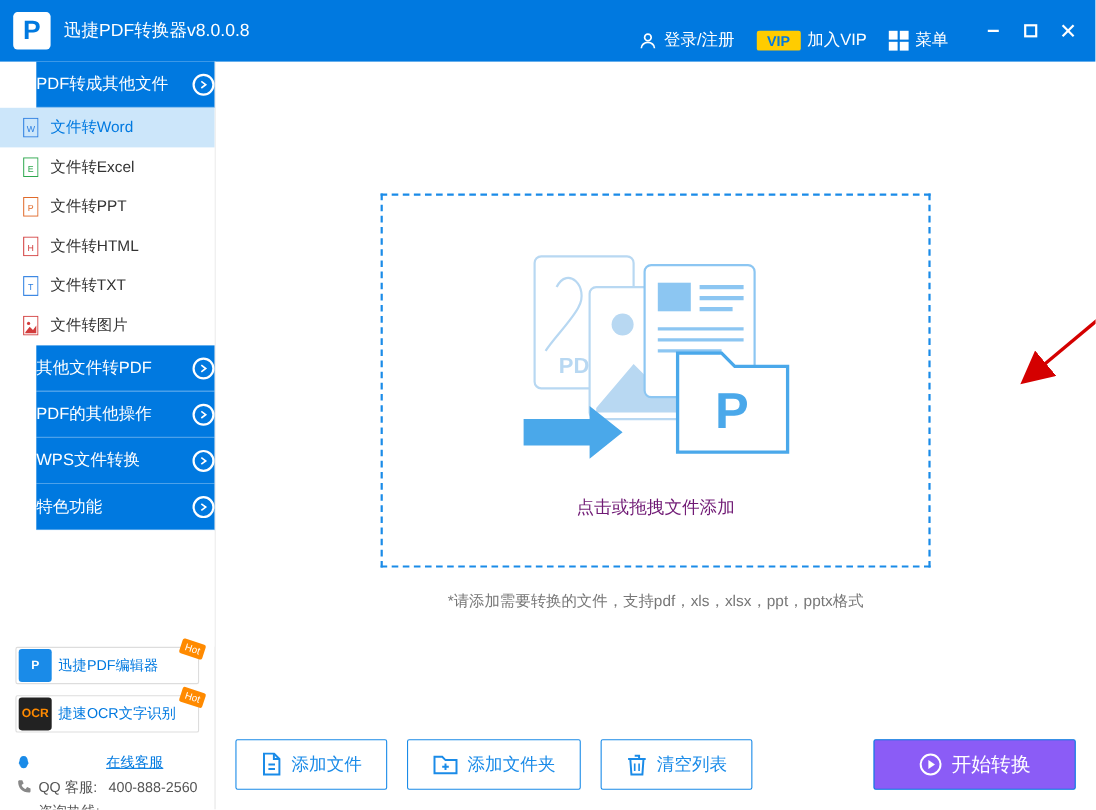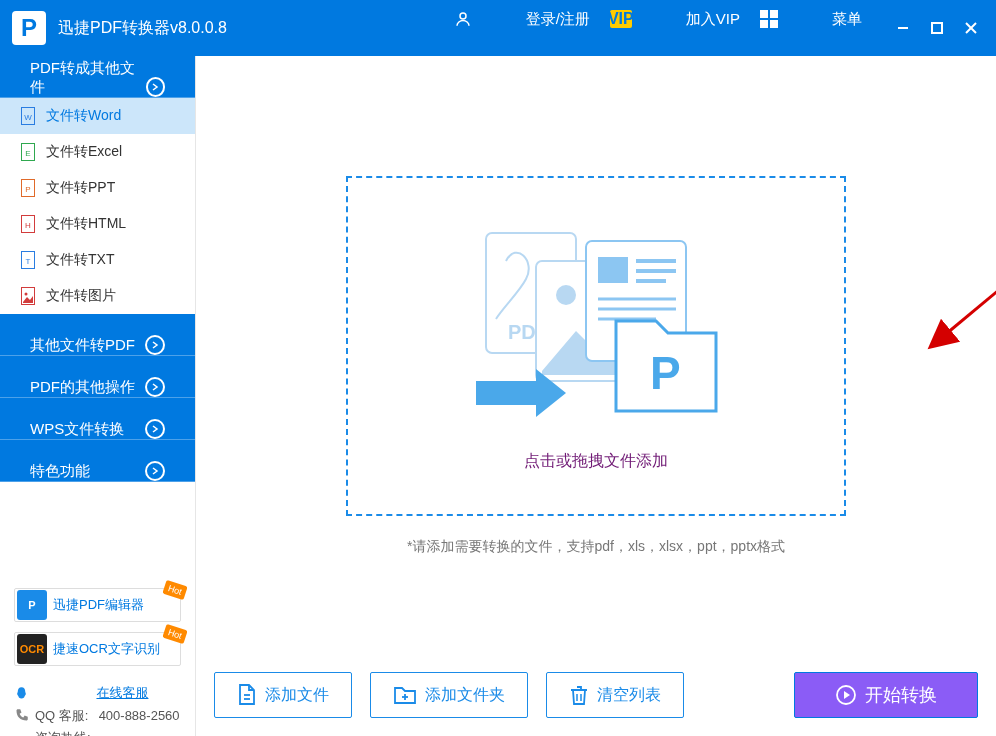--- a/index.html
+++ b/index.html
@@ -29,35 +29,34 @@
     font-size: 24px; font-weight: 700;
     color: #0079e0;
     font-family: Arial, sans-serif;
   }
   .titlebar .app-title {
     font-size: 16px;
     flex: 0 0 auto;
   }
   .titlebar .spacer { flex: 1; }
   .titlebar .hdr-item {
-    display: flex; align-items: flex-start;
+    display: flex; align-items: flex-end;
     padding: 0 10px;
     font-size: 15px;
     height: 36px;
     cursor: pointer;
-    gap: 48px;
   }
   .titlebar .hdr-item svg, .titlebar .hdr-item .ico {
     margin-right: 6px;
   }
   .vip-ico {
-    width: 22px; height: 18px;
+    width: 40px; height: 18px;
     background: #ffcc00;
     color: #0079e0;
-    font-size: 16px;
+    font-size: 13px;
     font-weight: 700;
     display: inline-flex; align-items: center; justify-content: center;
     border-radius: 2px;
     margin-right: 6px;
   }
   .menu-ico {
     display: inline-grid;
     grid-template-columns: 8px 8px;
     grid-template-rows: 8px 8px;
     gap: 2px;
@@ -75,24 +74,25 @@
   .sidebar {
     width: 196px;
     display: flex; flex-direction: column;
     border-right: 1px solid #e6e6e6;
   }
   .side-section-hdr {
     height: 42px;
     background: #0079e0;
     border-bottom: 1px solid rgba(255,255,255,0.3);
     color: #fff;
-    display: flex; align-items: flex-end;
-    padding: 0 30px;
+    display: flex; align-items: center;
+    padding: 0 0;
     font-size: 15px;
     cursor: pointer;
+    margin-left: 33px;
   }
   .side-section-hdr .chev {
     margin-left: auto;
     width: 20px; height: 20px;
     border: 2px solid #fff; border-radius: 50%;
     display:flex; align-items:center; justify-content:center;
   }
   .side-list { background: #fff; }
   .side-item {
     height: 36px;

